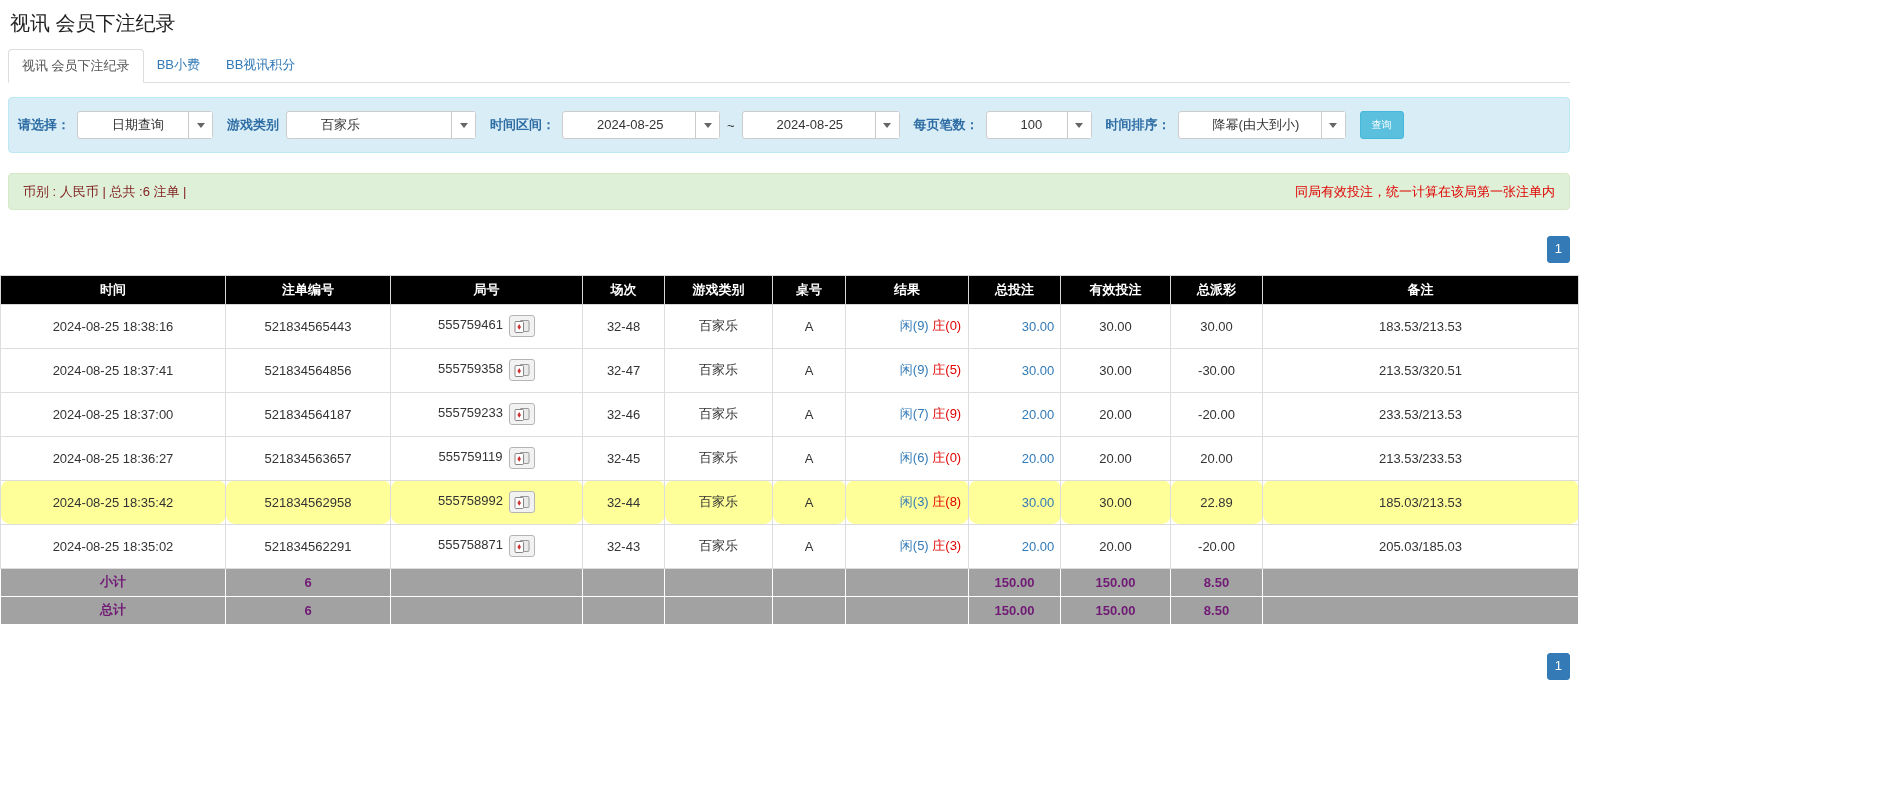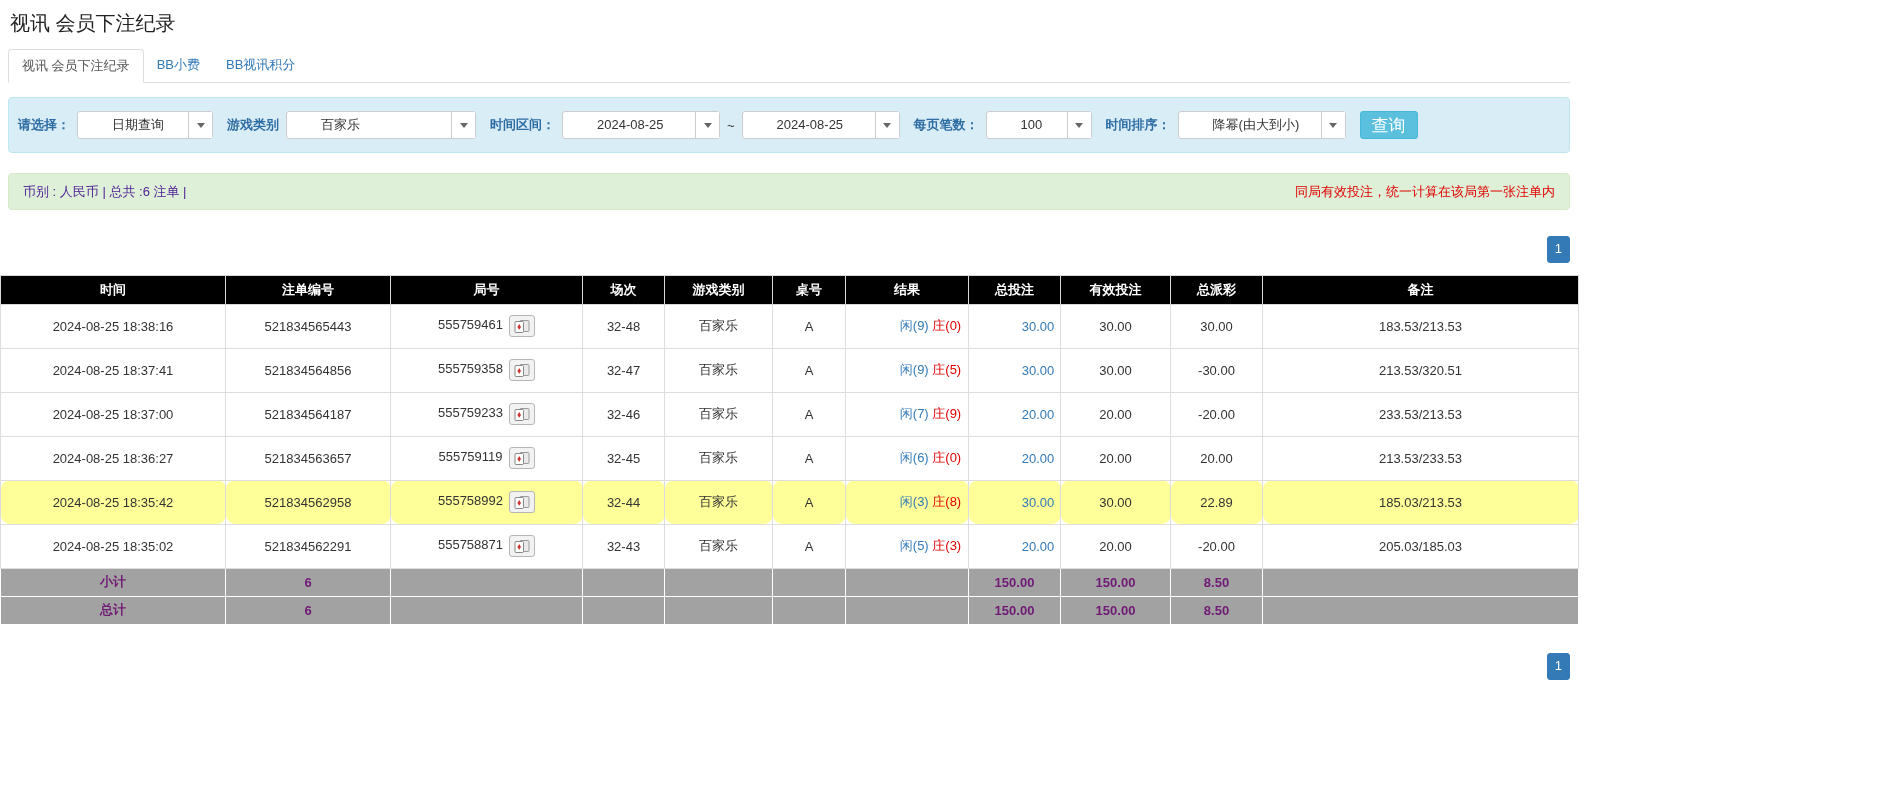--- a/index.html
+++ b/index.html
@@ -53,31 +53,31 @@
     width: 24px; border-left: 1px solid #ccc; background: #fff;
     display: flex; align-items: center; justify-content: center;
   }
   .caret {
     width: 0; height: 0;
     border-left: 4px solid transparent; border-right: 4px solid transparent;
     border-top: 5px solid #666;
   }
   .btn-query {
     background: #5bc0de; border: 1px solid #46b8da; color: #fff;
-    border-radius: 3px; font-size: 17px; height: 28px; padding: 0 11px;
+    border-radius: 3px; font-size: 10px; height: 28px; padding: 0 11px;
     cursor: pointer; font-family: inherit;
   }
 
   .info-bar {
     margin: 20px 8px 0; height: 37px;
     background: #dff0d8; border: 1px solid #d6e9c6; border-radius: 4px;
     padding: 0 14px;
     display: flex; align-items: center; justify-content: space-between;
   }
-  .info-left { color: #4c1d95; }
+  .info-left { color: #7f1d1d; }
   .info-right { color: #e00000; }
 
   .pager { display: flex; justify-content: flex-end; margin: 26px 8px 0; }
   .pager.bottom { margin-top: 28px; }
   .page-btn {
     background: #337ab7; border: 1px solid #337ab7; color: #fff;
     font-size: 13px; padding: 4px 7px; border-radius: 3px;
     cursor: pointer; line-height: 1.3; font-family: inherit;
   }
 

